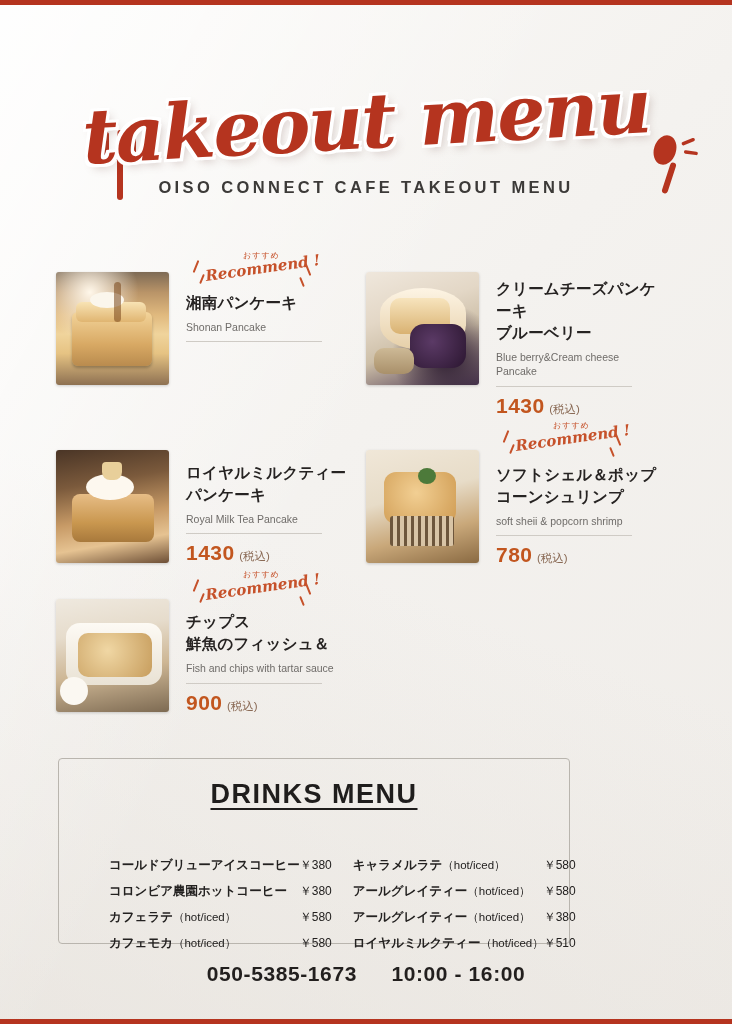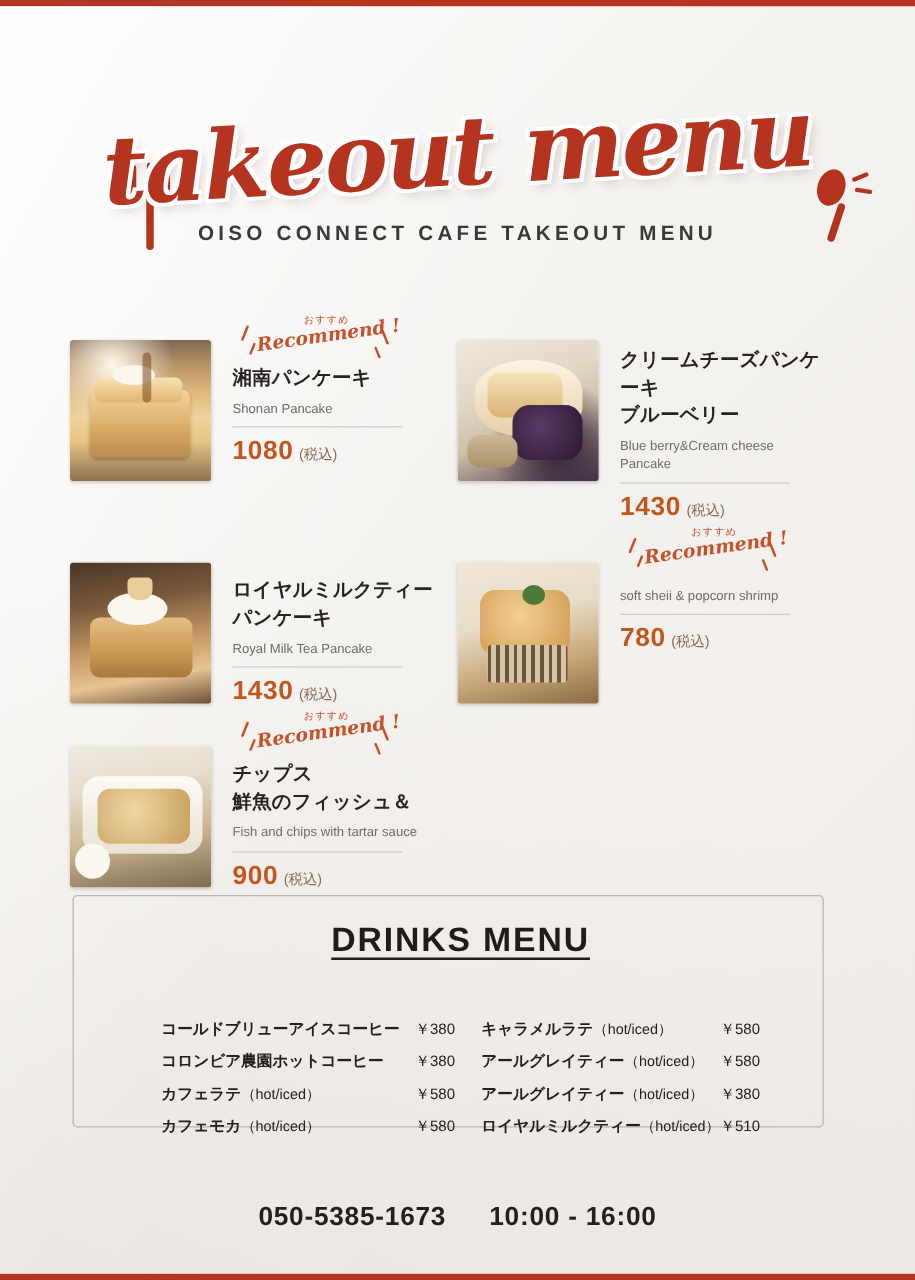--- a/index.html
+++ b/index.html
@@ -108,23 +108,23 @@
     margin-top: 6px;
     font-size: 10.5px; color: #6f6c69; line-height: 1.38;
   }
   .divider { margin-top: 7px; width: 136px; height: 1px; background: #cfcbc5; }
   .price { margin-top: 7px; color: #c2561f; }
   .price .num { font-size: 21px; font-weight: bold; letter-spacing: 0.5px; }
   .price .tax { font-size: 11.5px; color: #8a6a55; }
 
   
   .drinks {
-    position: absolute; left: 58px; top: 716px;
-    width: 601px; height: 186px;
-    border: 1px solid #b9b5ae; border-radius: 4px; padding-left: 20px;
+    position: absolute; left: 58px; top: 758px;
+    width: 512px; height: 186px;
+    border: 1px solid #b9b5ae; border-radius: 4px;
   }
   .drinks-title {
     text-align: center; margin-top: 20px;
     font-size: 27px; font-weight: bold; letter-spacing: 1.5px; color: #1f1d1c;
     text-decoration: underline; text-underline-offset: 5px;
   }
   .drink-cols { display: flex; margin-top: 19px; padding: 0 50px; }
   .drink-col { width: 259px; }
   .drink-col.right { padding-left: 21px; }
   .drink-row {
@@ -200,24 +200,20 @@
             <span class="slash-l"></span>
               <span class="slash-l2"></span>
             <span class="osusume">おすすめ</span>
             <span class="word">Recommend !</span>
             <span class="slash-r"></span>
               <span class="slash-r2"></span>
           </div>
           <div class="jp-name">湘南パンケーキ</div>
           <div class="en-name">Shonan Pancake</div>
           <div class="divider"></div>
-          <div class="price">
-            <span class="num">1080</span>
-            <span class="tax">(税込)</span>
-          </div>
         </div>
       </div>
 
       <div class="cell">
         <div class="thumb">
           <div class="ph" style="background:
             radial-gradient(circle at 70% 75%, #2a1a2e 0%, rgba(42,26,46,0) 46%),
             linear-gradient(160deg,#efe7dc 0%,#e3d7c6 35%,#cdbfa8 60%,#4a3550 100%);"></div>
           <div style="position:absolute;left:14px;top:16px;width:86px;height:62px;border-radius:50%/40%;
             background:linear-gradient(180deg,#fdf4e4,#e6cfa8);"></div>
@@ -282,20 +278,24 @@
         </div>
         <div class="info" style="padding-top:14px;">
           <div class="rec" style="top:-30px;">
             <span class="slash-l"></span>
               <span class="slash-l2"></span>
             <span class="osusume">おすすめ</span>
             <span class="word">Recommend !</span>
             <span class="slash-r"></span>
               <span class="slash-r2"></span>
           </div>
+          <div class="jp-name">
+            <div>ソフトシェル＆ポップ</div>
+            <div>コーンシュリンプ</div>
+          </div>
           <div class="en-name">soft sheii &amp; popcorn shrimp</div>
           <div class="divider"></div>
           <div class="price">
             <span class="num">780</span>
             <span class="tax">(税込)</span>
           </div>
         </div>
       </div>
 
     </div>

